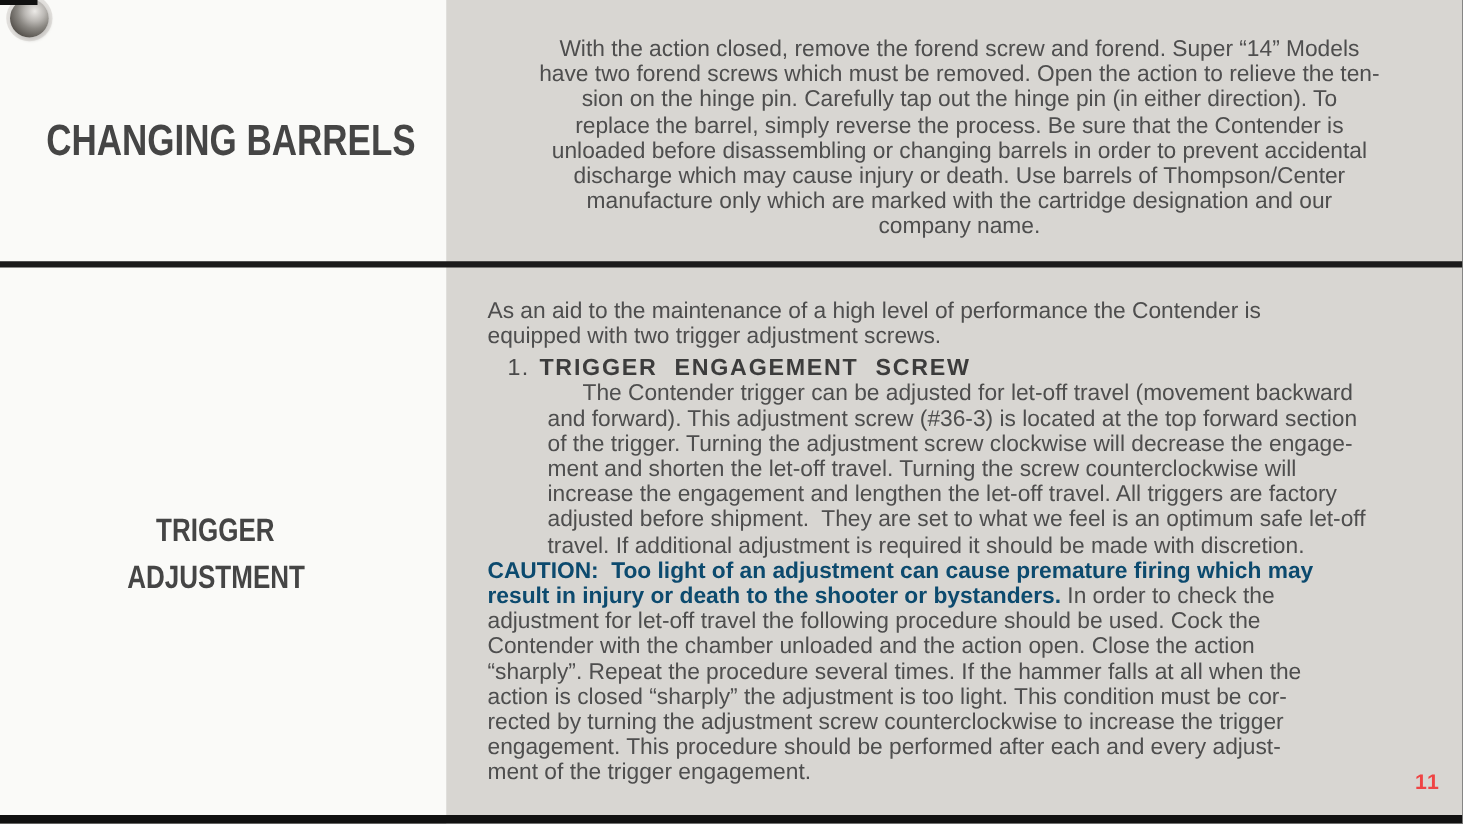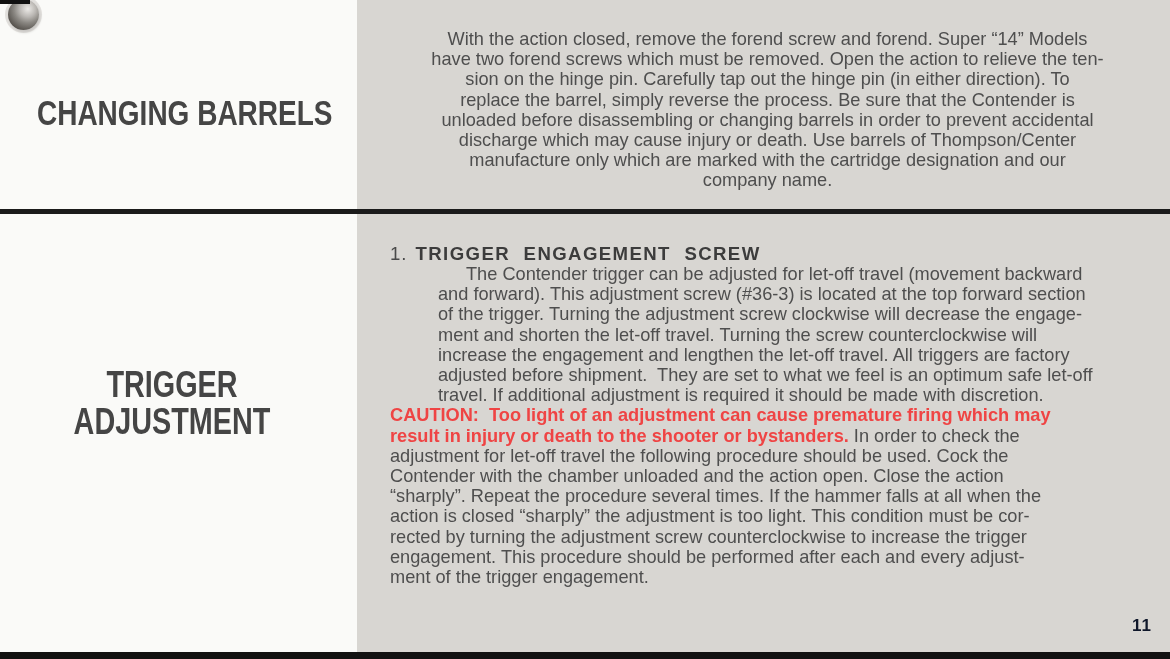--- a/index.html
+++ b/index.html
@@ -37,45 +37,45 @@
     text-align:center;
     color:#454545;
     font-weight:bold;
   }
   .condensed{
     display:inline-block;
     transform:scaleX(0.8);
     white-space:nowrap;
   }
   .heading-1{top:94px;font-size:35px;line-height:38px;}
-  .heading-2{top:366px;font-size:36px;line-height:37px;width:345px;}
+  .heading-2{top:406px;font-size:26px;line-height:37px;width:345px;}
   .body-text{
     color:#4e4e4e;
     font-size:18.2px;
     line-height:20.2px;
     white-space:pre-line;
   }
   .body-1{
     position:absolute;left:390px;top:29px;width:755px;text-align:center;
   }
   .section-2{
     position:absolute;left:390px;top:238px;width:755px;
   }
   .sub-heading{
-    margin:5px 0 0 0;
+    margin:5px 0 0 16px;
     font-size:18.6px;line-height:21px;
     color:#3c3c3c;
   }
   .sub-heading .num{font-weight:normal;letter-spacing:1px;margin-right:8px;color:#4a4a4a;}
   .sub-heading .ttl{font-weight:bold;letter-spacing:1.4px;word-spacing:7px;}
   .indent-first{text-indent:28px;margin-left:48px;}
-  .bold-run{font-weight:bold;color:#ef4444;}
+  .bold-run{font-weight:bold;color:#0c4a6e;}
   .page-number{
     position:absolute;right:18px;top:616px;
-    font-weight:bold;font-size:17px;color:#0f172a;
+    font-weight:bold;font-size:17px;color:#ef4444;
     letter-spacing:1px;
   }
 </style>
 </head>
 <body>
 
 <div class="page">
 
   <div class="right-col"></div>
 
@@ -96,20 +96,22 @@
 company name.</div>
 
   <div class="divider"></div>
 
   <div class="side-heading heading-2">
     <span class="condensed">TRIGGER</span><br>
     <span class="condensed">ADJUSTMENT</span>
   </div>
 
   <div class="section-2">
+    <div class="body-text">As an aid to the maintenance of a high level of performance the Contender is
+equipped with two trigger adjustment screws.</div>
     <div class="sub-heading">
       <span class="num">1.</span><span class="ttl">TRIGGER ENGAGEMENT SCREW</span>
     </div>
     <div class="body-text indent-first">The Contender trigger can be adjusted for let-off travel (movement backward
 and forward). This adjustment screw (#36-3) is located at the top forward section
 of the trigger. Turning the adjustment screw clockwise will decrease the engage-
 ment and shorten the let-off travel. Turning the screw counterclockwise will
 increase the engagement and lengthen the let-off travel. All triggers are factory
 adjusted before shipment.&nbsp; They are set to what we feel is an optimum safe let-off
 travel. If additional adjustment is required it should be made with discretion.</div>

